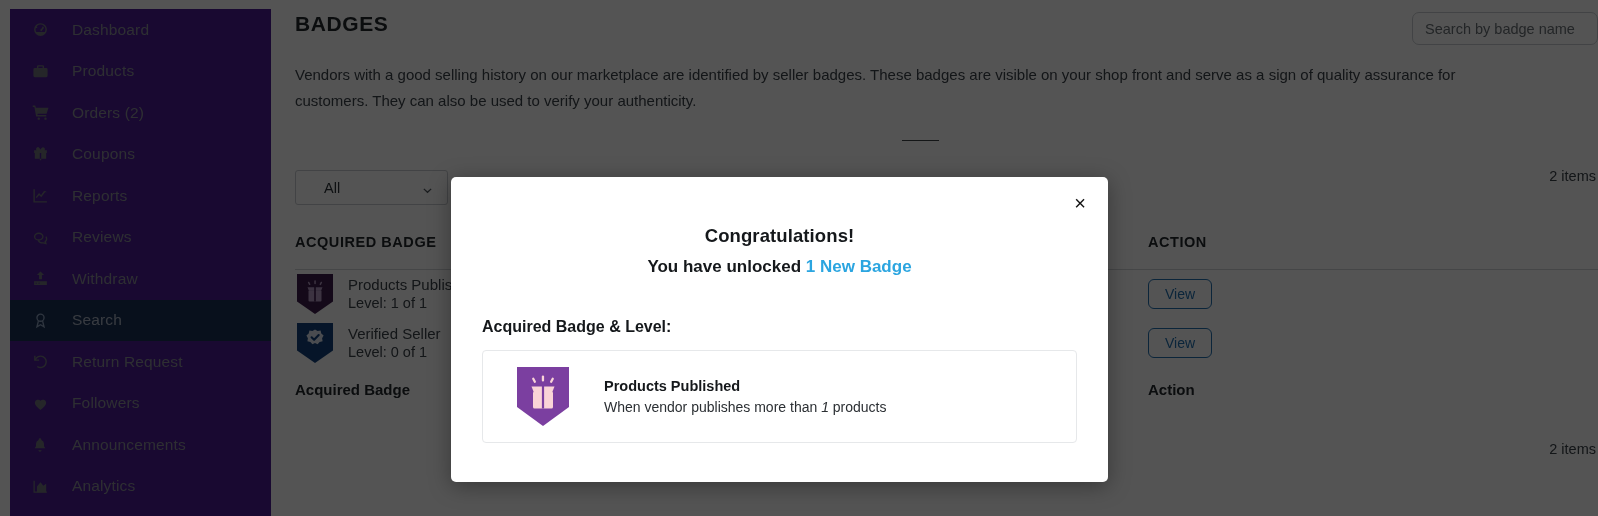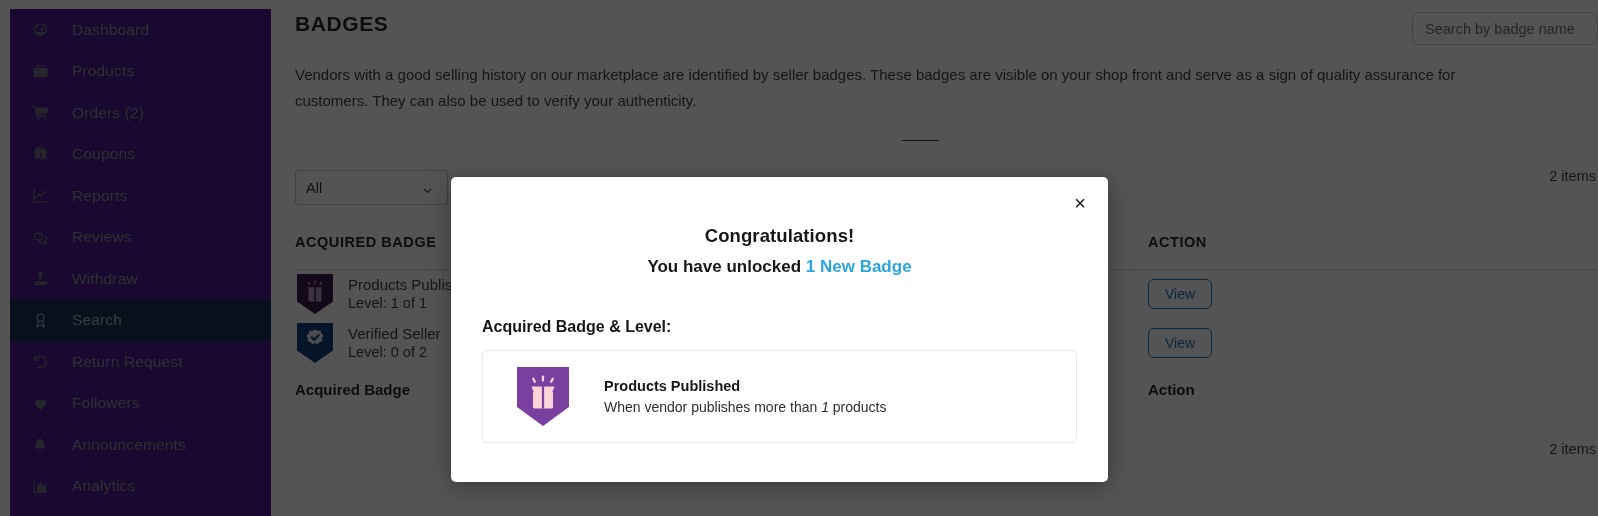--- a/index.html
+++ b/index.html
@@ -121,21 +121,21 @@
   #filter-select {
     position: absolute;
     left: 24px; top: 170px;
     width: 153px; height: 35px;
     border: 1px solid #c8ccd0;
     border-radius: 3px;
     background: #ffffff;
     font-family: "Liberation Sans", sans-serif;
     font-size: 14.5px;
     color: #2c3338;
-    padding: 0 10px;
+    padding: 0 28px;
     appearance: none;
     -webkit-appearance: none;
   }
   #filter-caret {
     position: absolute;
     left: 151px; top: 182px;
     width: 11px; height: 11px;
     pointer-events: none;
     color: #50575e;
   }
@@ -491,21 +491,21 @@
         <div class="cell-badge">
           <span class="badge-mini">
             <svg width="40" height="44" viewBox="0 0 40 44">
               <path d="M2 2h36v27.5L20 42 2 29.5z" fill="#14427d"></path>
               <path d="M20 8.5l2.6 1.6 3-.6.7 3 2.3 2-1.5 2.7.5 3-3 .8-2 2.3-2.6-1.2-2.6 1.2-2-2.3-3-.8.5-3-1.5-2.7 2.3-2 .7-3 3 .6z" fill="#dfe7f2"></path>
               <path d="M16.6 16.3l2.5 2.5 4.6-4.8" fill="none" stroke="#14427d" stroke-width="2.1" stroke-linecap="round" stroke-linejoin="round"></path>
             </svg>
           </span>
           <span class="badge-text">
             <span class="b-name">Verified Seller</span><br>
-            <span class="b-level">Level: 0 of 2</span>
+            <span class="b-level">Level: 0 of 1</span>
           </span>
         </div>
         <div class="cell-mid"></div>
         <div class="cell-action">
           <button class="view-btn">View</button>
         </div>
       </div>
 
       <div class="tfoot">
         <div class="tf col-badge">Acquired Badge</div>

